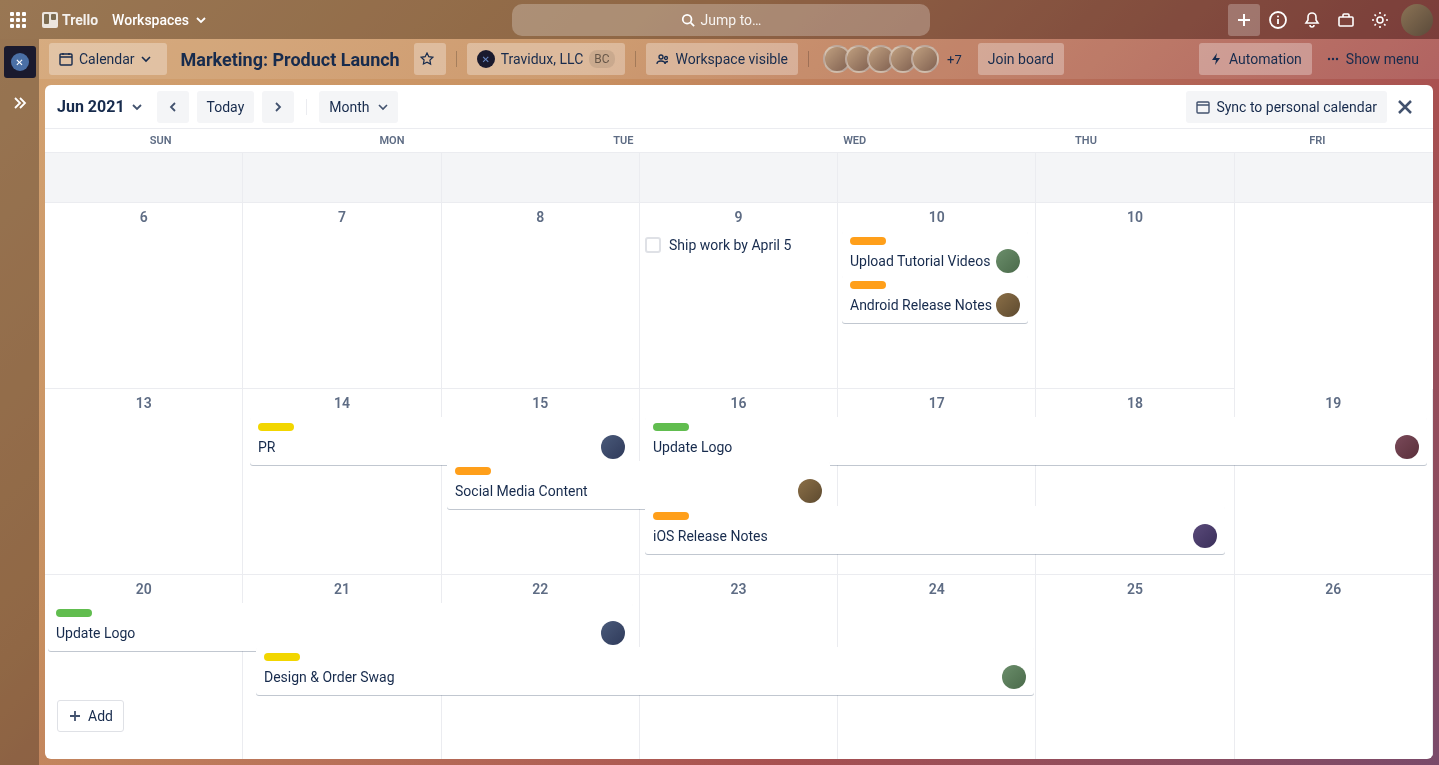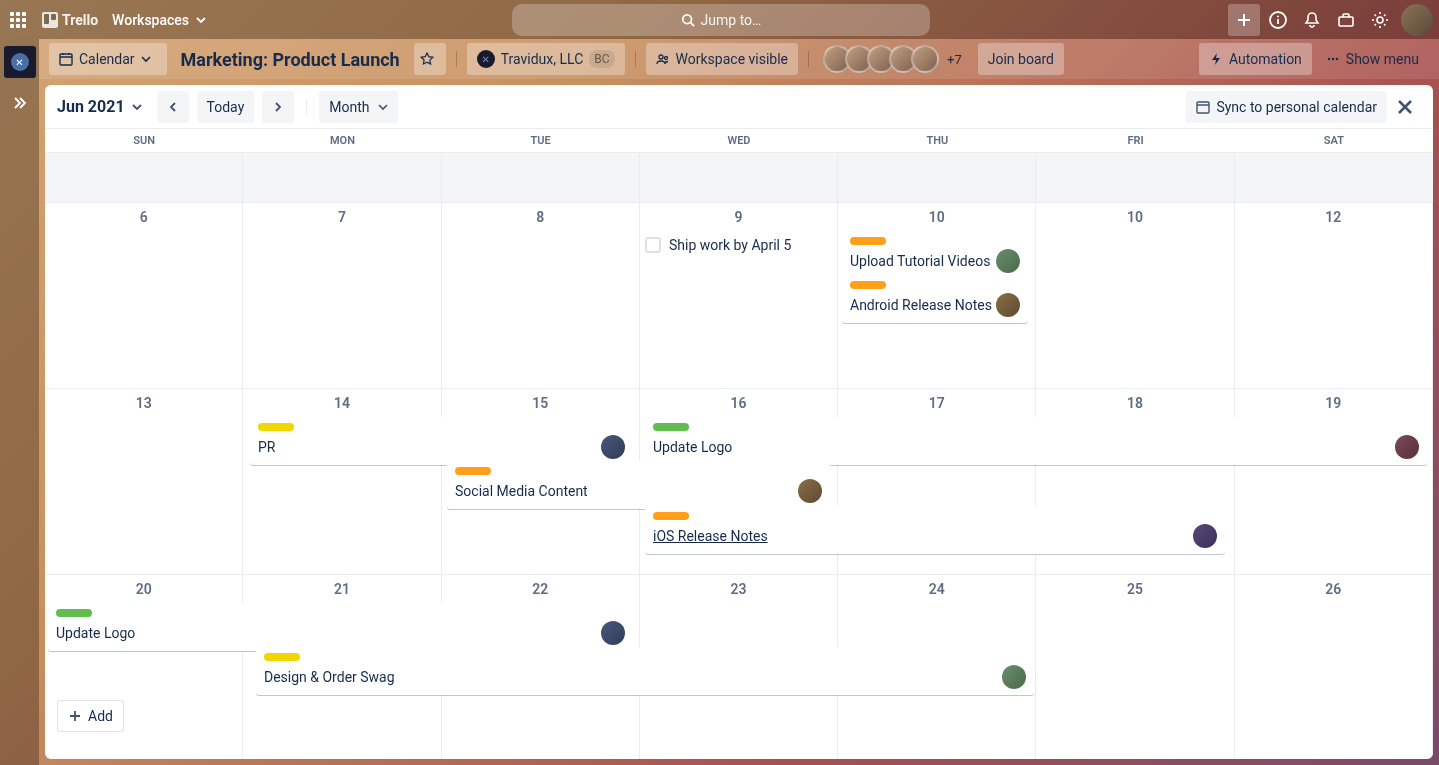--- a/index.html
+++ b/index.html
@@ -105,21 +105,21 @@
   background: #f4f5f7; border-radius: 3px; cursor: pointer; color: #172b4d;
 }
 .month-label { font-size: 16px; font-weight: 700; color: #172b4d; padding: 0 6px 0 0; display:flex;align-items:center; }
 .month-label svg { margin-left: 6px; }
 .nav-arrow { width: 32px; padding: 0; justify-content: center; }
 .cal-toolbar-right { margin-left: auto; display: flex; align-items: center; gap: 2px; }
 .close-cal { width: 32px; height: 32px; display: flex; align-items: center; justify-content: center; cursor: pointer; }
 .close-cal svg { width: 20px; height: 20px; }
 
 .weekday-row {
-  height: 24px; display: grid; grid-template-columns: repeat(7,1fr);
+  height: 24px; display: grid; grid-template-columns: repeat(6,1fr);
   border-bottom: 1px solid #ebecf0;
 }
 .weekday-row div { text-align: center; font-size: 11px; color: #5e6c84; font-weight: 600; line-height: 24px; }
 
 .grid {
   height: calc(100% - 68px); display: flex; flex-direction: column; position: relative;
 }
 .week-row {
   display: grid; grid-template-columns: repeat(7,1fr); position: relative; flex: 0 0 auto;
 }
@@ -384,23 +384,20 @@
           </div>
         <div class="day-cell">
             <span class="day-num">9</span>
           </div>
         <div class="day-cell">
             <span class="day-num">10</span>
           </div>
         <div class="day-cell">
             <span class="day-num">10</span>
           </div>
-        <div class="day-cell">
-            <span class="day-num">12</span>
-          </div>
 
         <div class="checkbox-row" style="left:600px; top:34px;">
           <div class="cb"></div>
           <span>Ship work by April 5</span>
         </div>
         <div class="card" style="left:797px; top:28px; width:186px;">
           <div class="label orange"></div>
           <div class="row">
               <span>Upload Tutorial Videos</span>
               <div class="avatar av2"></div>
@@ -452,21 +449,21 @@
               <div class="avatar av4"></div>
             </div>
         </div>
         <div class="card" style="left:402px; top:72px; width:383px;">
           <div class="label orange"></div>
           <div class="row">
               <span>Social Media Content</span>
               <div class="avatar av1"></div>
             </div>
         </div>
-        <div class="card" style="left:600px; top:117px; width:580px;text-decoration:underline;">
+        <div class="card" style="left:600px; top:117px; width:580px;">
           <div class="label orange"></div>
           <div class="row">
               <span>iOS Release Notes</span>
               <div class="avatar av5"></div>
             </div>
         </div>
       </div>
 
       <div class="week-row wk3">
         <div class="day-cell">

